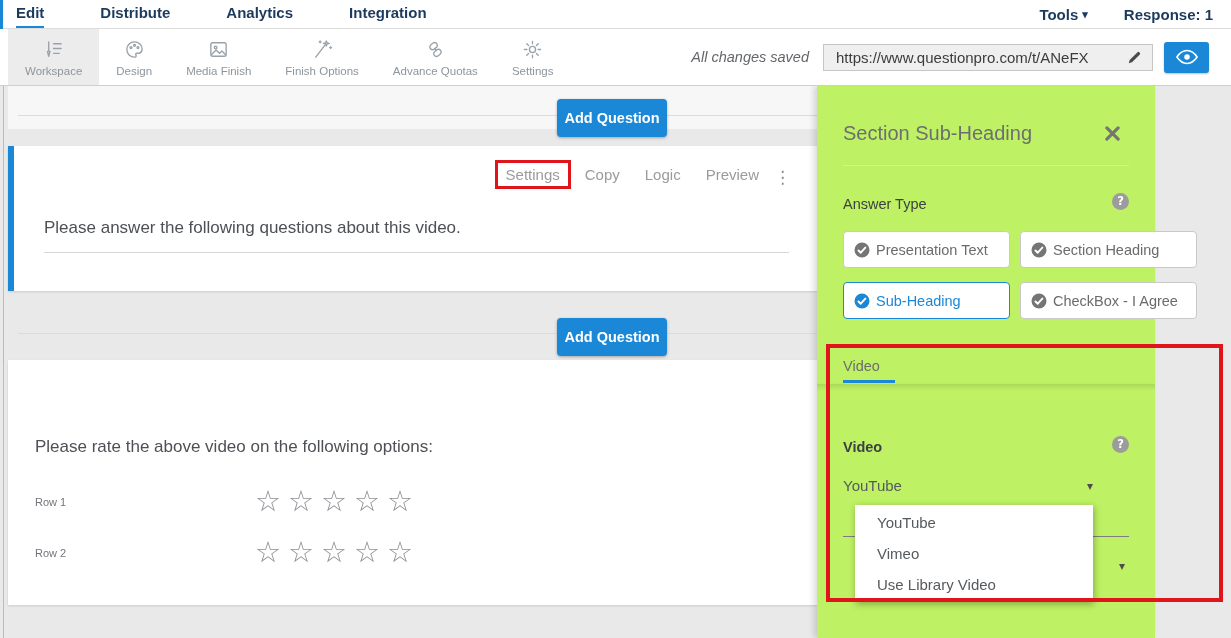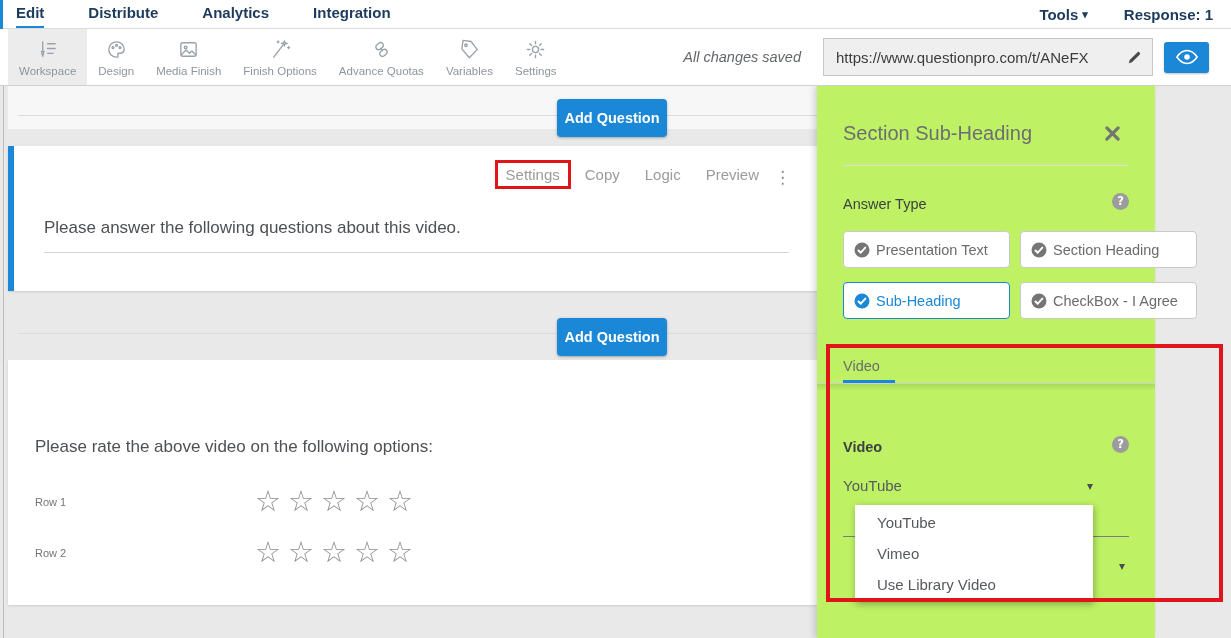--- a/index.html
+++ b/index.html
@@ -5,41 +5,41 @@
   html,body{margin:0;padding:0}
   body{
     width:1231px;height:638px;position:relative;overflow:hidden;
     font-family:"Liberation Sans",sans-serif;background:#e9e9e9;
   }
   svg{display:block}
 
   
   .nav{position:absolute;top:0;left:0;right:0;height:29px;background:#fff;
        border-bottom:1px solid #dcdcdc;display:flex;align-items:flex-end;
-       padding:0 18px 0 16px;box-sizing:border-box;gap:44px;z-index:40}
+       padding:0 18px 0 16px;box-sizing:border-box;gap:56px;z-index:40}
   .nav-blue-sliver{position:absolute;left:0;top:0;width:3px;height:29px;background:#1a87d7;z-index:41}
   .nav-item{font-size:15px;font-weight:700;color:#1c3a5c;line-height:26px;cursor:pointer;
             border-bottom:2px solid transparent}
   .nav-item.active{border-bottom-color:#1a87d7}
   .nav-right{margin-left:auto;display:flex;gap:36px;align-items:center;height:100%}
   .nav-tools{font-size:15px;font-weight:700;color:#1c3a5c;cursor:pointer;display:flex;align-items:center;gap:4px}
   .nav-caret{font-size:11px;color:#1c3a5c}
   .nav-response{font-size:15px;font-weight:700;color:#1c3a5c}
 
   
   .toolbar{position:absolute;top:29px;left:0;right:0;height:57px;background:#fff;
            border-bottom:1px solid #cfcfcf;display:flex;align-items:stretch;
            box-sizing:border-box;padding-left:8px;z-index:40}
   .tool{display:flex;flex-direction:column;align-items:center;justify-content:center;gap:4px;
-        padding:0 11px;color:#8d959d;font-size:11.5px;white-space:nowrap;cursor:pointer}
+        padding:0 17px;color:#8d959d;font-size:11.5px;white-space:nowrap;cursor:pointer}
   .tool.active{background:#ececec}
   .tool svg{width:23px;height:23px;stroke:#99a2aa;fill:none;stroke-width:1.4;
             stroke-linecap:round;stroke-linejoin:round}
   .saved{font-style:italic;color:#63666a;font-size:14.5px;margin-left:auto;align-self:center;white-space:nowrap}
-  .url-group{align-self:center;margin:0 11px 0 22px;width:330px;height:38px;background:#efefef;
+  .url-group{align-self:center;margin:0 11px 0 14px;width:330px;height:27px;background:#efefef;
              border:1px solid #c6c6c6;display:flex;align-items:center;box-sizing:border-box}
   .url-input{flex:1;border:none;background:transparent;font-size:15px;color:#3c3c3c;
              padding:0 0 0 12px;font-family:inherit;outline:none;min-width:0}
   .pencil-btn{width:36px;height:100%;background:transparent;border:none;cursor:pointer;
               display:flex;align-items:center;justify-content:center}
   .eye-btn{align-self:center;width:45px;height:31px;background:#1a87d7;border:none;border-radius:3px;
            margin-right:22px;display:flex;align-items:center;justify-content:center;cursor:pointer;
            box-shadow:0 1px 2px rgba(0,0,0,.25)}
 
   
@@ -158,27 +158,20 @@
   <div class="tool">
     <svg viewBox="0 0 24 24">
       <ellipse cx="10" cy="8.5" rx="4.2" ry="3" transform="rotate(-40 10 8.5)"></ellipse>
       <ellipse cx="14" cy="15.5" rx="4.2" ry="3" transform="rotate(-40 14 15.5)"></ellipse>
       <path d="M11 11l2 2"></path>
     </svg>
     <span>Advance Quotas</span>
   </div>
   <div class="tool">
     <svg viewBox="0 0 24 24">
-      <path d="M12.5 3.5 20 11 13 20.5 4 12.5 4 3.5z" transform="rotate(8 12 12)"></path>
-      <circle cx="8.3" cy="7.6" r="1.3"></circle>
-    </svg>
-    <span>Variables</span>
-  </div>
-  <div class="tool">
-    <svg viewBox="0 0 24 24">
       <circle cx="12" cy="12" r="3.2"></circle>
       <path d="M12 3.5v2.6M12 17.9v2.6M3.5 12h2.6M17.9 12h2.6M6 6l1.9 1.9M16.1 16.1 18 18M18 6l-1.9 1.9M7.9 16.1 6 18"></path>
     </svg>
     <span>Settings</span>
   </div>
 
   <div class="saved">All changes saved</div>
 
   <div class="url-group">
     <input class="url-input" type="text" value="https://www.questionpro.com/t/ANeFX" style="">

